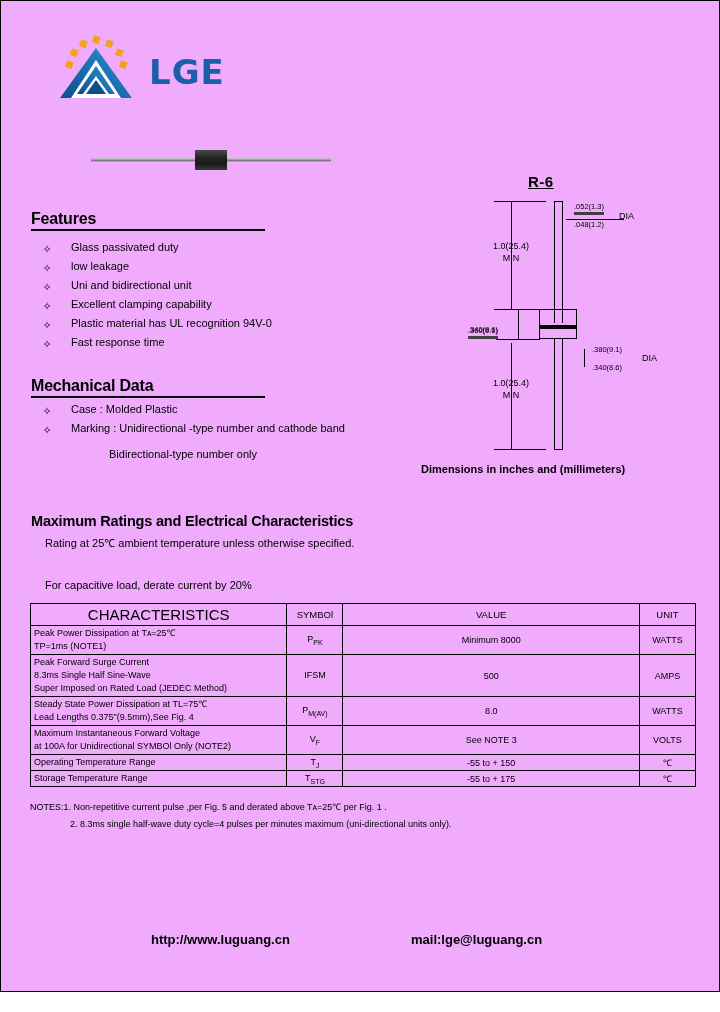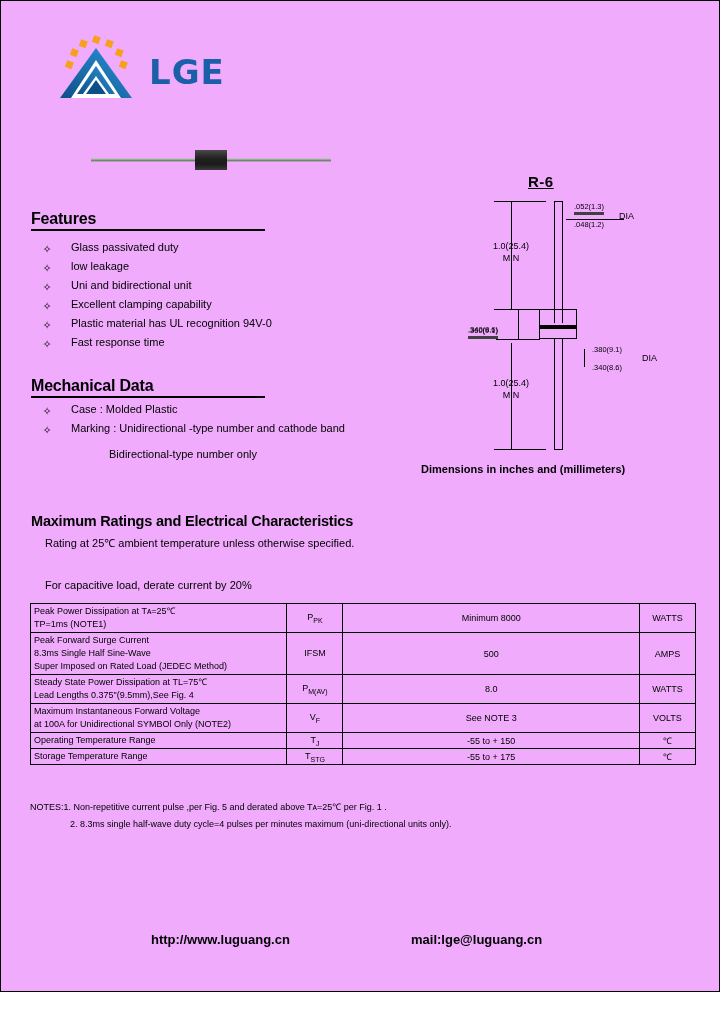--- a/index.html
+++ b/index.html
@@ -209,20 +209,26 @@
   <div class="rt-l" style="top:578px;">For capacitive load, derate current by 20%</div>
 
   <table class="spec">
     <colgroup>
         <col class="c1">
         <col class="c2">
         <col class="c3">
         <col class="c4">
       </colgroup>
     <tbody>
+      <tr>
+        <td class="hd">CHARACTERISTICS</td>
+        <td class="hdsm">SYMBOl</td>
+        <td class="hdsm">VALUE</td>
+        <td class="hdsm">UNIT</td>
+      </tr>
 
       <tr>
         <td class="lft">
           <div>Peak  Power Dissipation at Tᴀ=25℃</div>
           <div>TP=1ms (NOTE1)</div>
         </td>
         <td class="ctr">
           <span>P</span><sub>PK</sub>
         </td>
         <td class="ctr">Minimum 8000</td>

